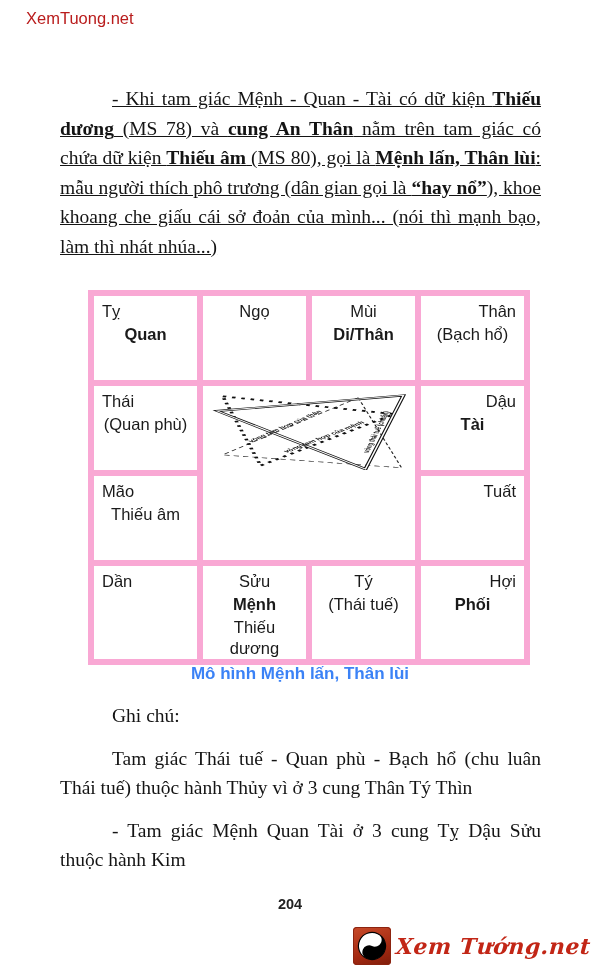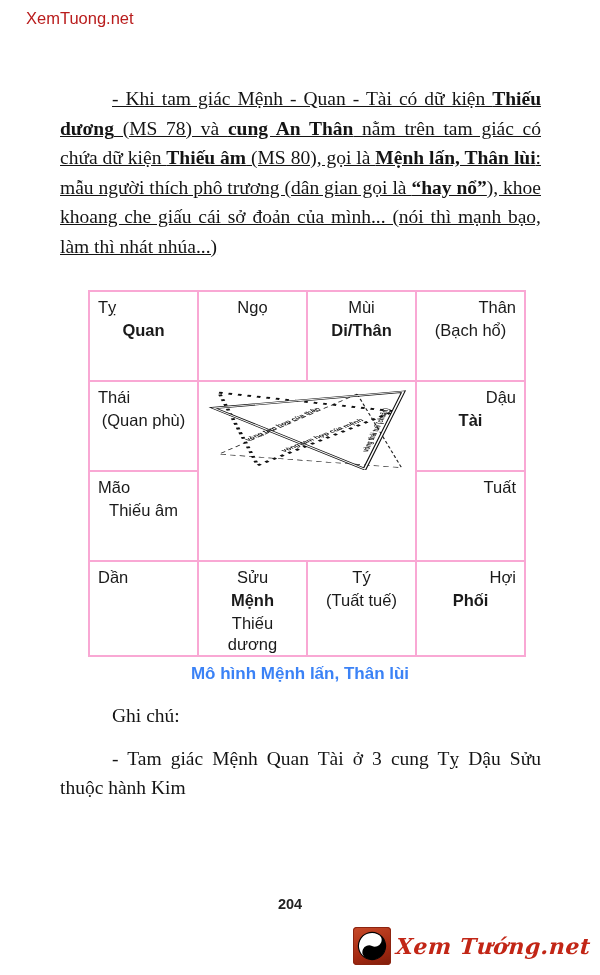--- a/index.html
+++ b/index.html
@@ -20,21 +20,21 @@
   }
   .intro b { font-weight: bold; }
 
   table.grid {
     position: absolute; top: 290px; left: 88px;
     border-collapse: collapse; table-layout: fixed;
     width: 437px; height: 361px;
     font-family: "Liberation Sans", sans-serif;
   }
   table.grid td {
-    border: 2px solid #f9a8d4; vertical-align: top;
+    border: 6px solid #f9a8d4; vertical-align: top;
     padding: 5px 8px 0 8px; font-size: 16.5px; color: #1a1a1a;
     width: 109px; height: 90px;
   }
   td.diagram-cell { padding: 0; }
   .cname { line-height: 21px; }
   .al { text-align: left; }
   .ac { text-align: center; }
   .ar { text-align: right; }
   .clabel { text-align: center; line-height: 21px; margin-top: 2px; }
   .bold { font-weight: bold; }
@@ -141,34 +141,35 @@
     <td>
       <div class="cname al">Dần</div>
     </td>
     <td>
       <div class="cname ac">Sửu</div>
       <div class="clabel bold">Mệnh</div>
       <div class="clabel">Thiếu dương</div>
     </td>
     <td>
       <div class="cname ac">Tý</div>
-      <div class="clabel">(Tuất tuế)</div>
+      <div class="clabel">(Thái tuế)</div>
     </td>
     <td>
       <div class="cname ar">Hợi</div>
       <div class="clabel bold">Phối</div>
     </td>
   </tr>
 </tbody>
   </table>
 
 <div class="caption">Mô hình Mệnh lấn, Thân lùi</div>
 
 <div class="notes">
   <p class="ghichu">Ghi chú:</p>
+  <p class="note">Tam giác Thái tuế - Quan phù - Bạch hổ (chu luân Thái tuế) thuộc hành Thủy vì ở 3 cung Thân Tý Thìn</p>
   <p class="note">- Tam giác Mệnh Quan Tài ở 3 cung Tỵ Dậu Sửu thuộc hành Kim</p>
 </div>
 
 <div class="page-number">204</div>
 
 <div class="footer-logo">
   <span class="yy-box">
     <svg width="30" height="30" viewBox="-21 -21 42 42">
       <g transform="rotate(25)">
         <circle r="19" fill="#ffffff" stroke="#000000" stroke-width="1.6"></circle>

